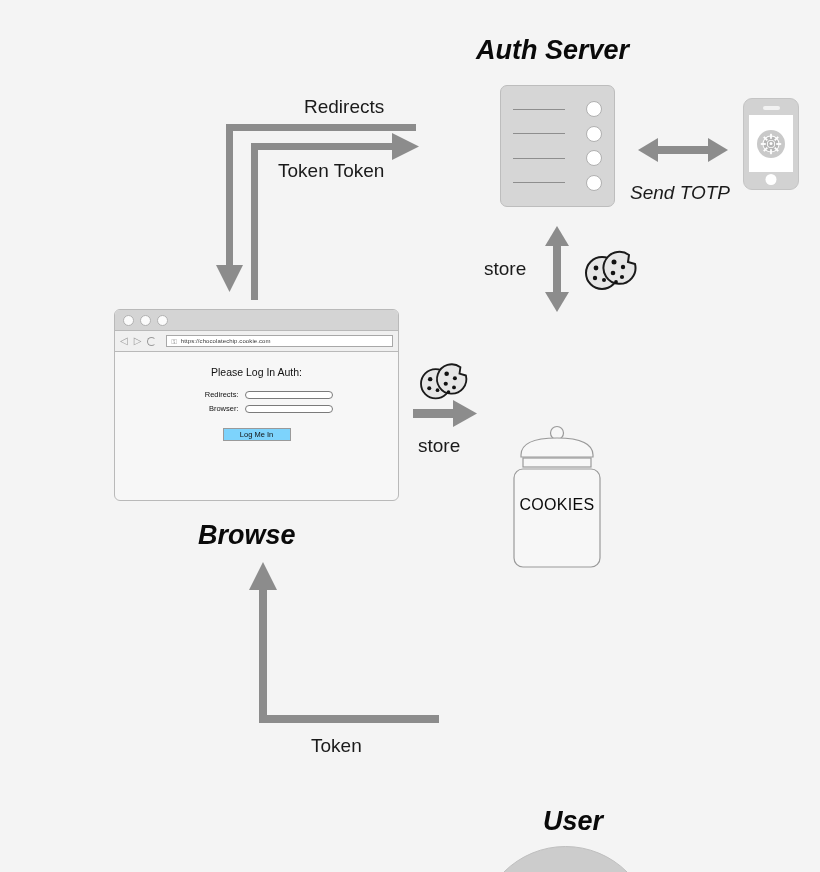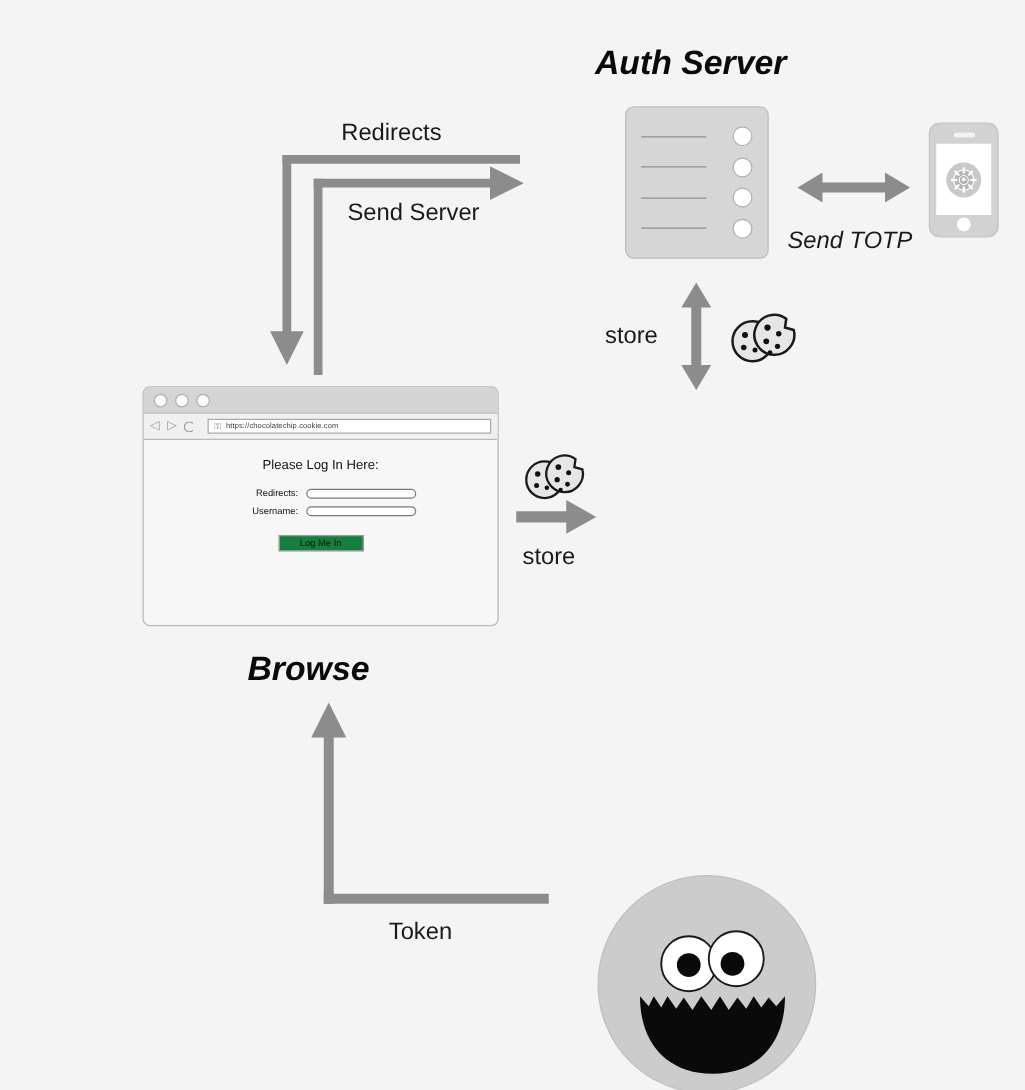--- a/index.html
+++ b/index.html
@@ -217,21 +217,21 @@
     height: 8px;
     background: #ffffff;
     border: 1px solid #7b7b7b;
     border-radius: 5px;
     box-sizing: border-box;
   }
   .login-btn {
     margin-top: 10px;
     width: 68px;
     height: 13px;
-    background: #15803d;
+    background: #7dd3fc;
     border: 1px solid #9a9a9a;
     box-sizing: border-box;
     display: flex;
     align-items: center;
     justify-content: center;
     font-size: 7.5px;
     color: #111;
   }
 
   
@@ -317,33 +317,33 @@
   <svg class="abs" style="left:175px; top:124px;" width="200" height="170">
     <g fill="#8c8c8c">
 
       <rect x="5" y="0" width="190" height="7"></rect>
 
       <rect x="5" y="0" width="7" height="148"></rect>
 
       <polygon points="8.5,168 -5,141 22,141"></polygon>
     </g>
   </svg>
-  <div class="abs label" style="left:227px; top:96px;">Redirects</div>
+  <div class="abs label" style="left:258px; top:96px;">Redirects</div>
 
   <svg class="abs" style="left:205px; top:140px;" width="175" height="160">
     <g fill="#8c8c8c">
 
       <rect x="0" y="3" width="7" height="157"></rect>
 
       <rect x="0" y="3" width="148" height="7"></rect>
 
       <polygon points="168,6.5 141,-7 141,20"></polygon>
     </g>
   </svg>
-  <div class="abs label" style="left:232px; top:160px;">Send Server</div>
+  <div class="abs label" style="left:232px; top:160px;">Token Token</div>
 
   <svg class="abs" style="left:496px; top:226px;" width="32" height="86">
     <g fill="#8c8c8c">
       <rect x="11" y="16" width="8" height="54"></rect>
       <polygon points="15,0 3,20 27,20"></polygon>
       <polygon points="15,86 3,66 27,66"></polygon>
     </g>
   </svg>
   <div class="abs label" style="left:438px; top:258px;">store</div>
 
@@ -359,20 +359,35 @@
       <circle cx="21" cy="34" r="2.0" fill="#111"></circle>
 
       <circle cx="31" cy="16" r="2.5" fill="#111"></circle>
       <circle cx="40" cy="21" r="2.2" fill="#111"></circle>
       <circle cx="30" cy="27" r="2.3" fill="#111"></circle>
       <circle cx="39" cy="31" r="2.1" fill="#111"></circle>
       <circle cx="33" cy="36" r="1.9" fill="#111"></circle>
     </g>
   </svg>
 
+  <div class="abs jar" style="left:463px; top:333px;">
+    <svg width="96" height="146" viewBox="0 0 96 146">
+
+      <circle cx="48" cy="8" r="6.5" fill="#f7f7f7" stroke="#9a9a9a" stroke-width="1.2"></circle>
+
+      <path d="M12,30 C12,19 24,13 48,13 C72,13 84,19 84,30 L84,32 L12,32 Z" fill="#f7f7f7" stroke="#9a9a9a" stroke-width="1.2"></path>
+
+      <rect x="14" y="33" width="68" height="9" fill="#f7f7f7" stroke="#9a9a9a" stroke-width="1.2"></rect>
+
+      <rect x="5" y="44" width="86" height="98" rx="9" ry="9" fill="#f7f7f7" stroke="#9a9a9a" stroke-width="1.2"></rect>
+    </svg>
+    <div class="abs" style="left:0; top:0; width:96px; height:146px; display:flex; align-items:center; justify-content:center; padding-top:14px; box-sizing:border-box;">
+      <span style="font-size:16px; color:#0a0a0a; letter-spacing:0.3px;">COOKIES</span>
+    </div>
+  </div>
 
   <svg class="abs" style="left:367px; top:398px;" width="64" height="34">
     <g fill="#8c8c8c">
       <rect x="0" y="11" width="44" height="9"></rect>
       <polygon points="64,15.5 40,2 40,29"></polygon>
     </g>
   </svg>
   <div class="abs label" style="left:372px; top:435px;">store</div>
 
   <svg class="abs" style="left:370px; top:359px;" width="54" height="44" viewBox="0 0 54 48">
@@ -402,29 +417,29 @@
       <span class="nav-glyph">◁</span>
       <span class="nav-glyph">▷</span>
       <span class="reload-glyph"></span>
       <span class="urlbar">
         <span class="lock-glyph">⚿</span>
         <span class="url-text">https://chocolatechip.cookie.com</span>
       </span>
     </div>
 
     <div class="browser-content">
-      <div class="page-heading">Please Log In Here:</div>
+      <div class="page-heading">Please Log In Auth:</div>
 
       <div class="form-row">
         <span class="form-label">Redirects:</span>
         <span class="form-input"></span>
       </div>
 
       <div class="form-row">
-        <span class="form-label">Username:</span>
+        <span class="form-label">Browser:</span>
         <span class="form-input"></span>
       </div>
 
       <div class="login-btn">Log Me In</div>
     </div>
   </div>
 
   <div class="abs title" style="left:152px; top:520px;">Browse</div>
 
   <svg class="abs" style="left:200px; top:562px;" width="200" height="165">
@@ -449,15 +464,15 @@
 
       <path d="M33,96
                L40,104 L44,96 L50,105 L55,96 L62,106 L68,97
                L75,107 L82,96 L90,107 L97,96 L104,107 L111,97
                L118,106 L124,96 L130,105 L136,97 L142,104 L149,96
                C149,136 125,158 91,158
                C57,158 33,136 33,96 Z" fill="#0a0a0a"></path>
     </svg>
   </div>
 
-  <div class="abs title" style="left:497px; top:806px;">Auth</div>
+  <div class="abs title" style="left:497px; top:806px;">User</div>
 
 </div>
 
 </body></html>

